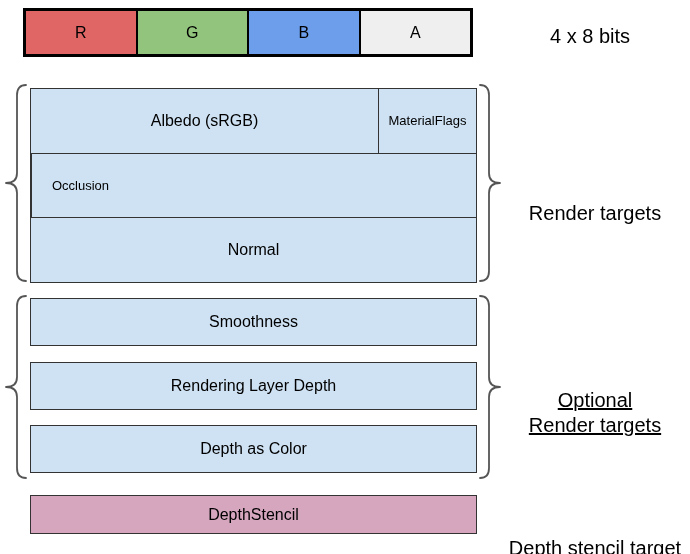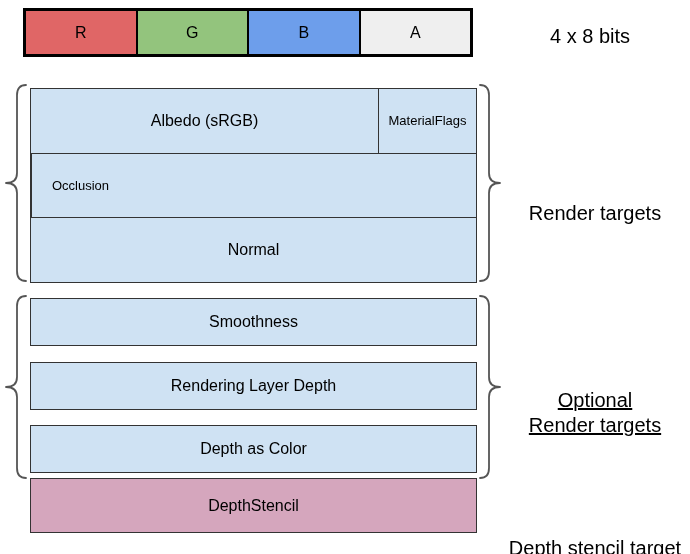--- a/index.html
+++ b/index.html
@@ -89,22 +89,22 @@
     justify-content: center;
     font-size: 16px;
   }
   .opt-box.b1 { top: 298px; }
   .opt-box.b2 { top: 362px; }
   .opt-box.b3 { top: 425px; }
 
   
   .ds-box {
     position: absolute;
-    left: 30px; top: 478px;
-    width: 447px; height: 55px;
+    left: 30px; top: 495px;
+    width: 447px; height: 39px;
     border: 1px solid #333;
     background: #d5a6bd;
     display: flex;
     align-items: center;
     justify-content: center;
     font-size: 16px;
   }
 
   
   .side-label {

